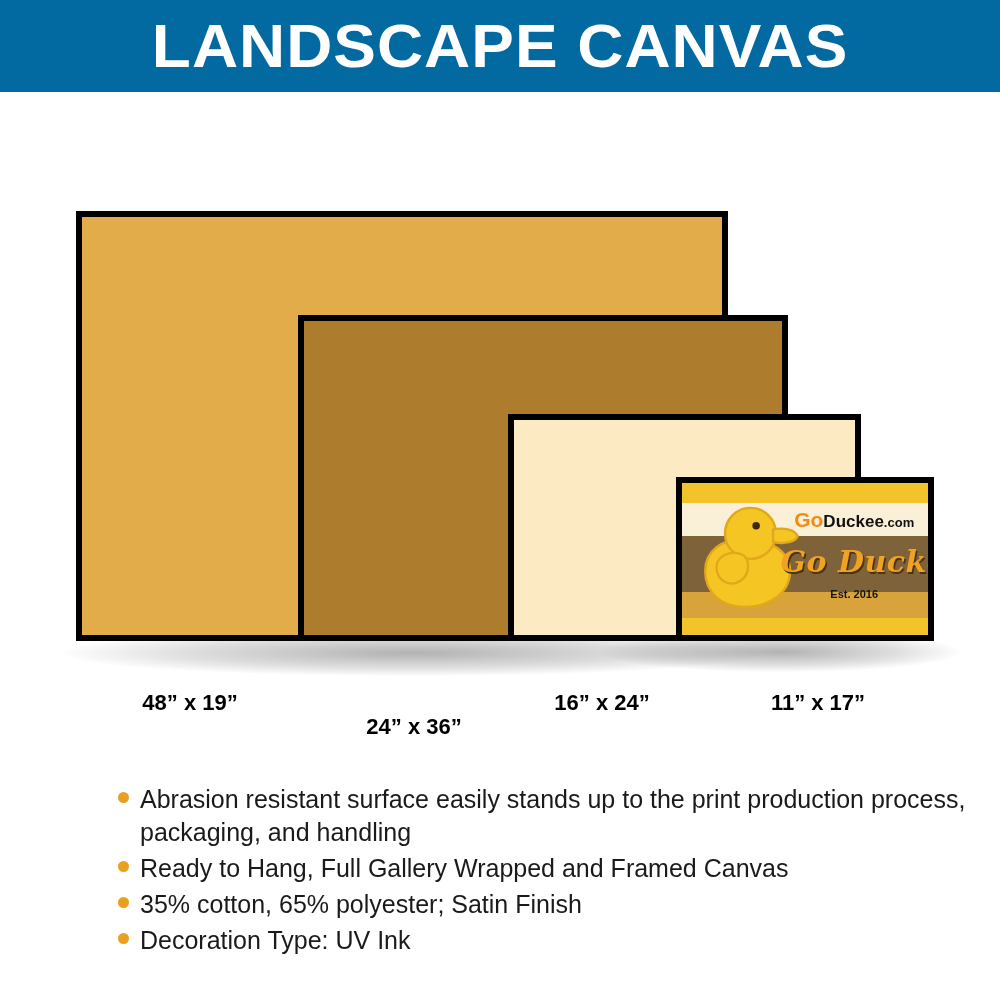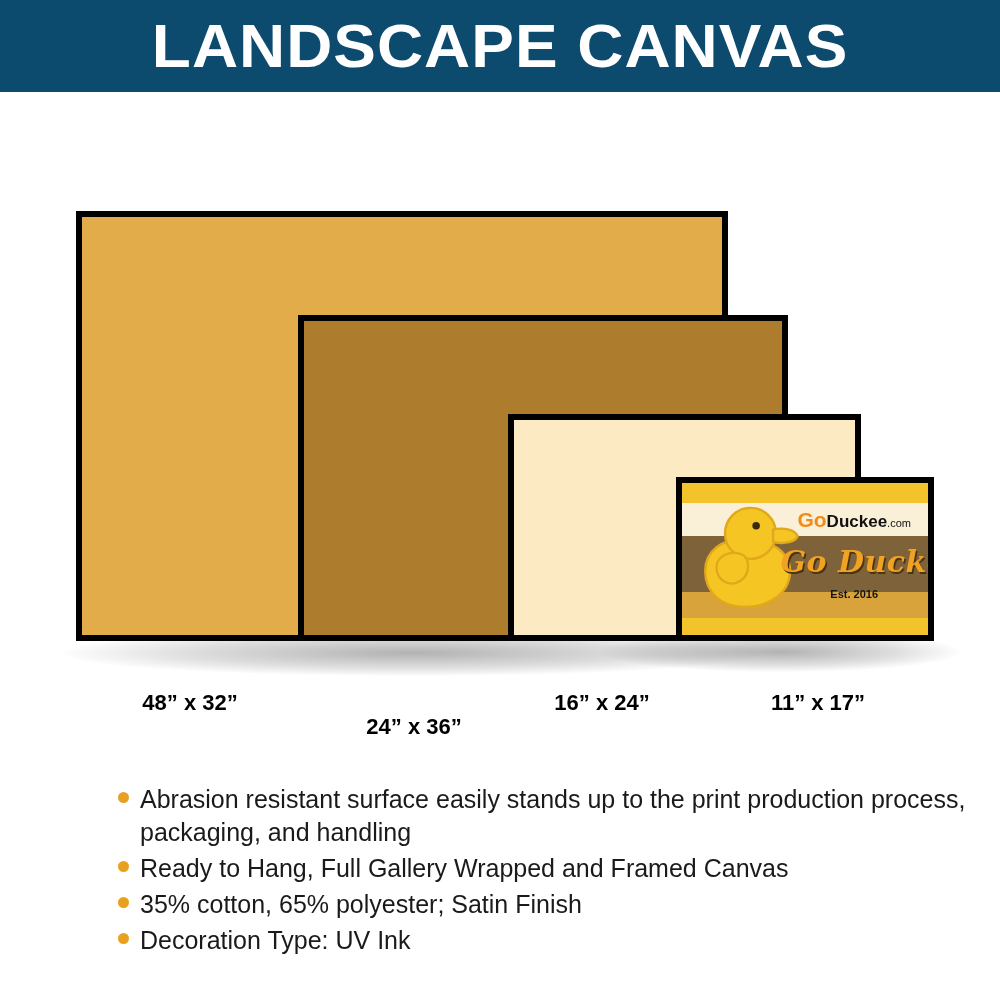--- a/index.html
+++ b/index.html
@@ -15,21 +15,21 @@
     position: relative;
   }
 
   
   .header-bar {
     position: absolute;
     left: 0;
     top: 0;
     width: 1000px;
     height: 92px;
-    background: #0c4a6e;
+    background: #0369a1;
     display: flex;
     align-items: center;
     justify-content: center;
   }
   .header-title {
     color: #ffffff;
     font-size: 62px;
     font-weight: bold;
     letter-spacing: 1px;
     line-height: 1;
@@ -110,22 +110,22 @@
     color: #F08C1A;
     font-family: "Liberation Sans", sans-serif;
   }
   .gd-duckee {
     font-size: 17px;
     font-weight: bold;
     color: #111111;
     font-family: "Liberation Sans", sans-serif;
   }
   .gd-dotcom {
-    font-size: 11px;
-    font-weight: normal;
+    font-size: 13px;
+    font-weight: bold;
     color: #111111;
     font-family: "Liberation Sans", sans-serif;
   }
   .script-name {
     position: absolute;
     top: 42%;
     left: 0;
     width: 100%;
     text-align: center;
     white-space: nowrap;
@@ -243,21 +243,21 @@
           <span class="gd-go">Go</span><span class="gd-duckee">Duckee</span><span class="gd-dotcom">.com</span>
         </div>
         <div class="script-name">Go Duckee</div>
         <div class="est-text">Est. 2016</div>
       </div>
     </div>
   </div>
 </div>
 
 <div class="size-labels">
-  <div class="size-label" style="left:85px;  width:210px;">48” x 32”</div>
+  <div class="size-label" style="left:85px;  width:210px;">48” x 19”</div>
   <div class="size-label" style="left:309px; width:210px;margin-top:24px;">24” x 36”</div>
   <div class="size-label" style="left:497px; width:210px;">16” x 24”</div>
   <div class="size-label" style="left:713px; width:210px;">11” x 17”</div>
 </div>
 
 <div class="features">
   <div class="feature-item">Abrasion resistant surface easily stands up to the print production process, packaging, and handling</div>
   <div class="feature-item">Ready to Hang, Full Gallery Wrapped and Framed Canvas</div>
   <div class="feature-item">35% cotton, 65% polyester; Satin Finish</div>
   <div class="feature-item">Decoration Type: UV Ink</div>

